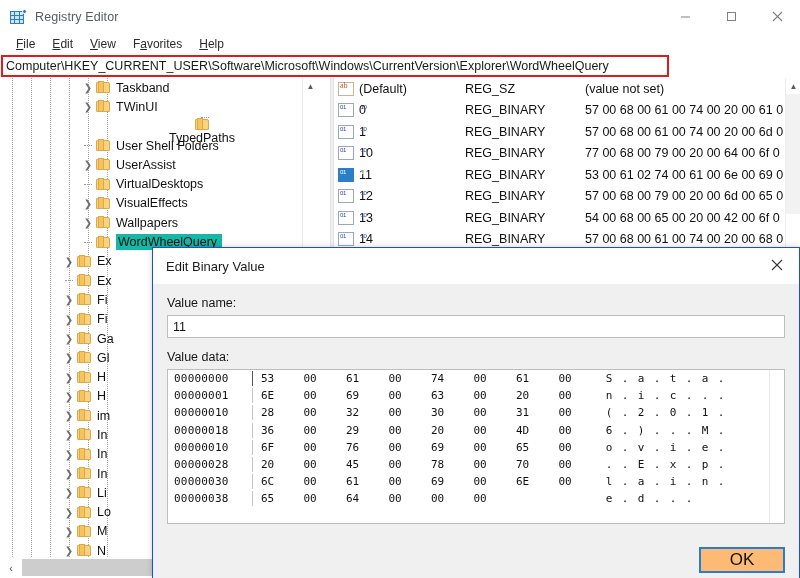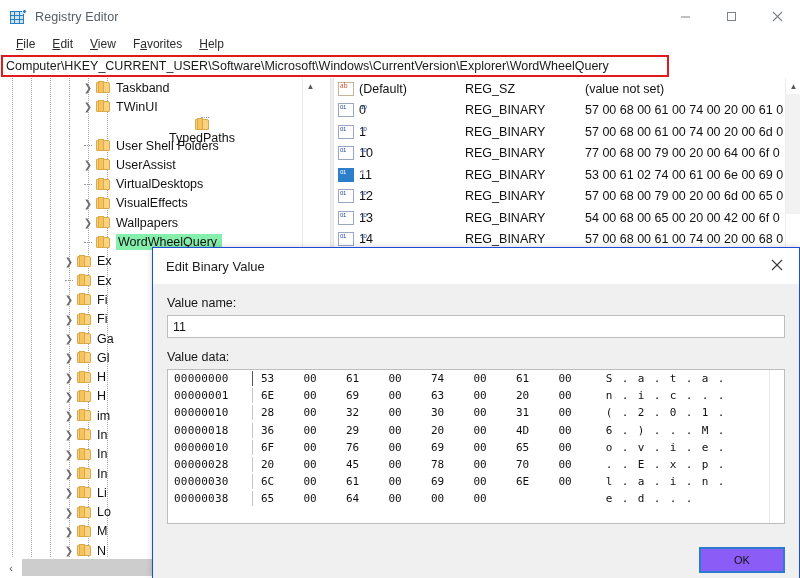--- a/index.html
+++ b/index.html
@@ -158,21 +158,21 @@
     border-radius: 1px 2px 1px 1px;
   }
   .folder .front {
     position: absolute; left: 2px; top: 0px;
     width: 6px; height: 12px;
     background: #f6c35c;
     border: 1px solid #d9a94a;
   }
   .tlabel { padding-right: 6px; }
   .tnode.selected .tlabel {
-    background: #86efac;
+    background: #14b8a6;
     padding: 1px 5px 1px 2px;
   }
   .vlines {
     position: absolute; left: 0; top: 0;
     width: 330px; height: 479px;
     pointer-events: none;
   }
   .vline {
     position: absolute; top: 0; bottom: 0;
     width: 0; border-left: 1px dotted #a5a5a5;
@@ -388,24 +388,24 @@
     width: 15px; height: 153px;
     background: #ffffff;
     border-left: 1px solid #e9e9e9;
   }
   .dlg-buttons {
     position: absolute; right: 14px; bottom: 18px;
     display: flex; gap: 12px;
   }
   .btn {
     width: 86px; height: 26px;
-    background: #8b5cf6;
+    background: #fdba74;
     border: 1px solid #adadad;
     display: flex; align-items: center; justify-content: center;
-    font-size: 11px;
+    font-size: 17px;
     color: #121212;
   }
   .btn.default {
     border: 2px solid #2a7cd0;
   }
 </style>
 </head>
 <body>
 
 <div id="app">

